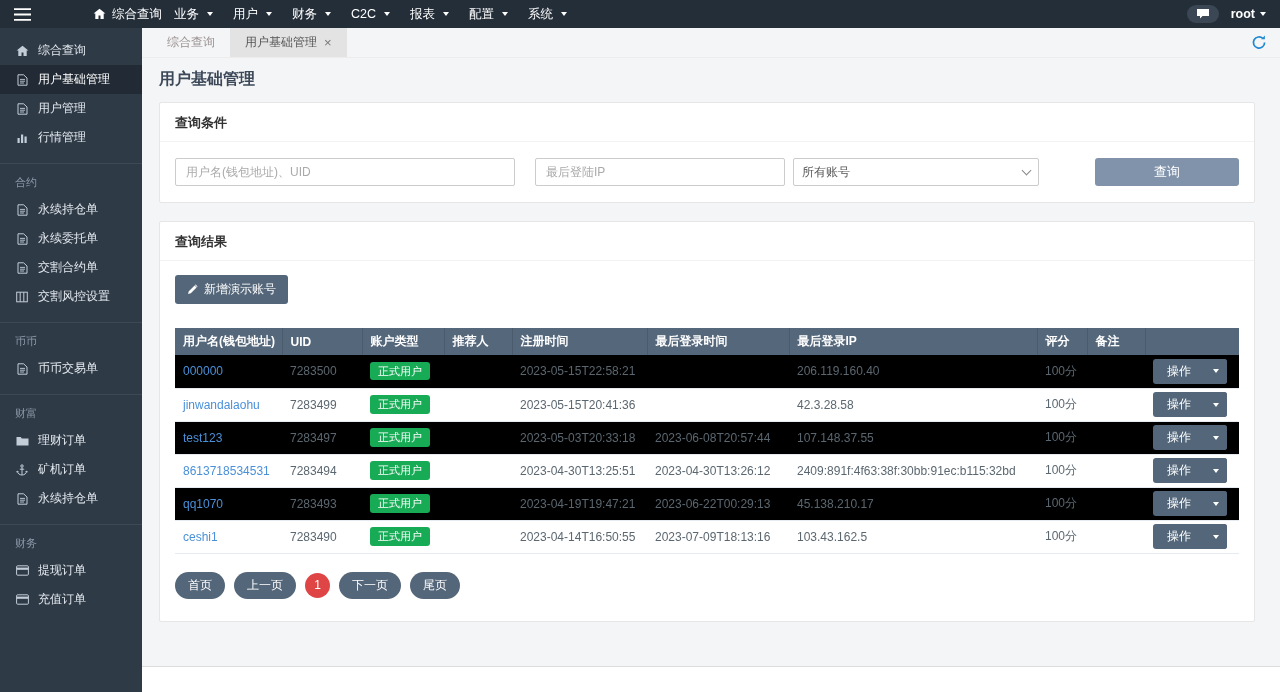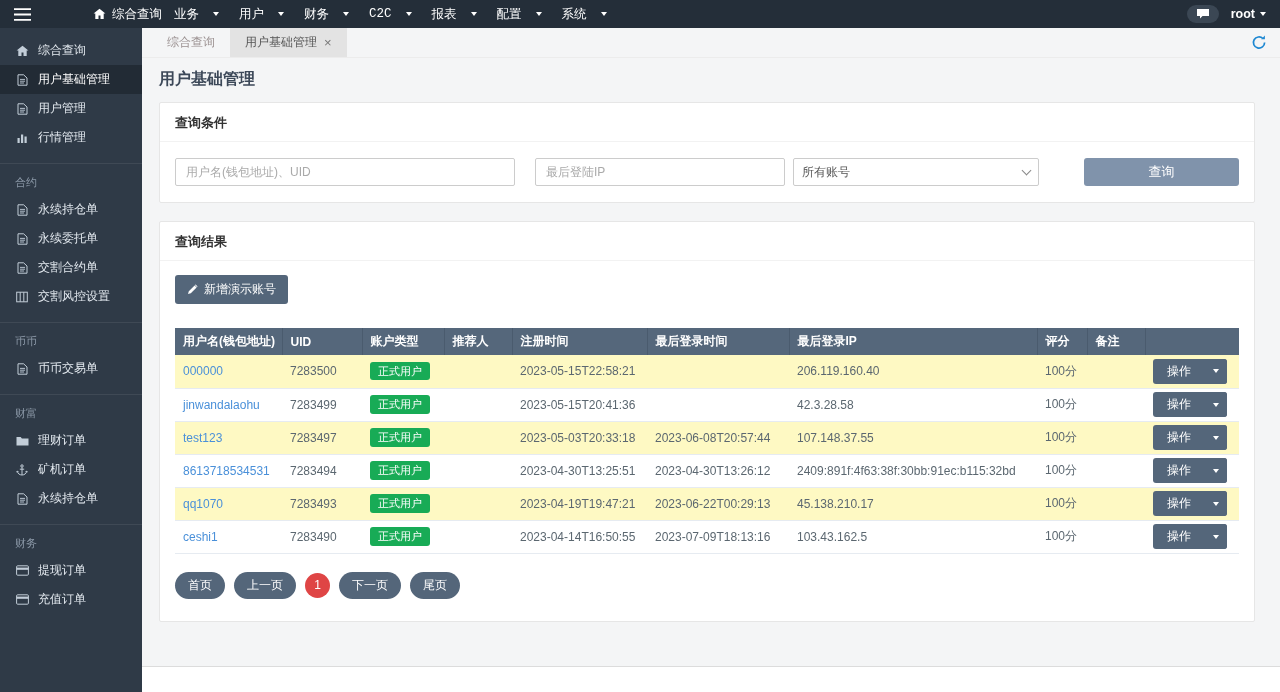--- a/index.html
+++ b/index.html
@@ -12,21 +12,21 @@
   .app {
     display:grid; width:1280px; height:692px;
     grid-template-rows:28px 1fr; grid-template-columns:142px 1fr;
     grid-template-areas:"nav nav" "side main";
   }
   
   .topnav { grid-area:nav; background:#242e39; color:#fff; display:flex; align-items:stretch; }
   .hamburger { display:flex; align-items:center; padding:0 14px; cursor:pointer; color:#fff; }
   .brand { display:flex; align-items:center; gap:6px; margin-left:48px; font-size:12.5px; cursor:pointer; }
   .topnav-menu { display:flex; align-items:stretch; margin-left:2px; }
-  .nav-item { display:flex; align-items:center; gap:14px; padding:0 10px; font-size:12.5px; cursor:pointer;font-family:Liberation Mono, monospace; }
+  .nav-item { display:flex; align-items:center; gap:8px; padding:0 10px; font-size:12.5px; cursor:pointer; }
   .topnav-right { margin-left:auto; display:flex; align-items:center; gap:12px; padding-right:14px; }
   .chat-btn { background:#3b4754; border-radius:10px; padding:3px 9px; display:flex; align-items:center; cursor:pointer; color:#fff; }
   .user-menu { display:flex; align-items:center; gap:5px; font-size:12.5px; font-weight:bold; cursor:pointer; }
   .caret { display:inline-block; width:0; height:0; border-left:3.5px solid transparent; border-right:3.5px solid transparent; border-top:4px solid currentColor; }
   
   .sidebar { grid-area:side; background:#2f3a47; overflow:hidden; padding-top:8px; }
   .side-group { border-top:1px solid rgba(255,255,255,0.08); margin-top:11px; padding-top:3px; }
   .side-group.first { border-top:none; margin-top:0; padding-top:0; }
   .side-group-label { padding:8px 15px 5px; color:#8b98a7; font-size:11px; }
   .side-item { display:flex; align-items:center; gap:9px; padding:0 15px; height:29px; color:#e4eaf0; font-size:12px; cursor:pointer; white-space:nowrap; }
@@ -45,28 +45,28 @@
   .card { background:#fff; border:1px solid #e6e6e6; border-radius:2px; margin:0 25px 18px 17px; }
   .card-header { padding:11px 15px 9px; font-size:13px; font-weight:bold; color:#333; border-bottom:1px solid #f2f2f2; }
   .search-row { padding:16px 15px; display:flex; }
   .inp { height:28px; border:1px solid #ccc; border-radius:2px; padding:0 10px; font-size:12px; color:#555; outline:none; background:#fff; }
   .inp::placeholder { color:#aaa; }
   .w1 { width:340px; }
   .w2 { width:250px; margin-left:20px; }
   .sel-wrap { position:relative; width:246px; margin-left:8px; }
   .sel { width:100%; height:28px; border:1px solid #ccc; border-radius:2px; font-size:12px; color:#555; padding:0 22px 0 8px; background:#fff; appearance:none; -webkit-appearance:none; outline:none; }
   .sel-caret { position:absolute; right:9px; top:9px; width:7px; height:7px; border-right:1.4px solid #888; border-bottom:1.4px solid #888; transform:rotate(45deg); pointer-events:none; }
-  .btn-query { height:28px; width:155px; margin-left:auto; background:#8093ab; color:#fff; border:none; border-radius:3px; font-size:13px; cursor:pointer; }
+  .btn-query { height:28px; width:144px; margin-left:auto; background:#8093ab; color:#fff; border:none; border-radius:3px; font-size:13px; cursor:pointer; }
   .results-body { padding:14px 15px 22px; }
   .btn-add { display:inline-flex; align-items:center; gap:6px; background:#54667a; color:#fff; border:none; border-radius:3px; padding:6px 12px; font-size:12px; margin-bottom:12px; cursor:pointer; }
   table.grid { width:100%; border-collapse:collapse; font-size:12px; color:#5b6770; table-layout:fixed;margin-top:12px; }
   .grid th { background:#55677b; color:#fff; font-weight:bold; text-align:left; height:27px; padding:0 8px; border-right:1px solid #4a5b6e; font-size:12px; white-space:nowrap; overflow:hidden; }
   .grid th:last-child { border-right:none; }
   .grid td { height:33px; padding:0 8px; border-bottom:1px solid #e6ebf1; white-space:nowrap; overflow:hidden; }
-  tr.odd { background:#fef9c3; }
+  tr.odd { background:#000000; }
   tr.even { background:#fff; }
   .link { color:#4a90d9; cursor:pointer; }
   .badge { background:#18ab56; color:#fff; border-radius:3px; padding:3px 8px; font-size:11px; display:inline-block; line-height:1.1; }
   .op-btn { display:inline-flex; background:#54667a; color:#fff; border-radius:3px; font-size:12px; cursor:pointer; overflow:hidden; }
   .op-main { padding:4px 14px; }
   .op-caret { display:flex; align-items:center; padding:0 8px; border-left:1px solid #46566
 8; background:#54667a; }
   .pagination { display:flex; align-items:center; gap:9px; margin-top:18px; }
   .page-btn { background:#54667a; color:#fff; font-size:12px; padding:5px 13px; border-radius:14px; cursor:pointer; }
   .page-btn.active { background:#df4545; width:25px; height:25px; padding:0; border-radius:50%; display:flex; align-items:center; justify-content:center; }

